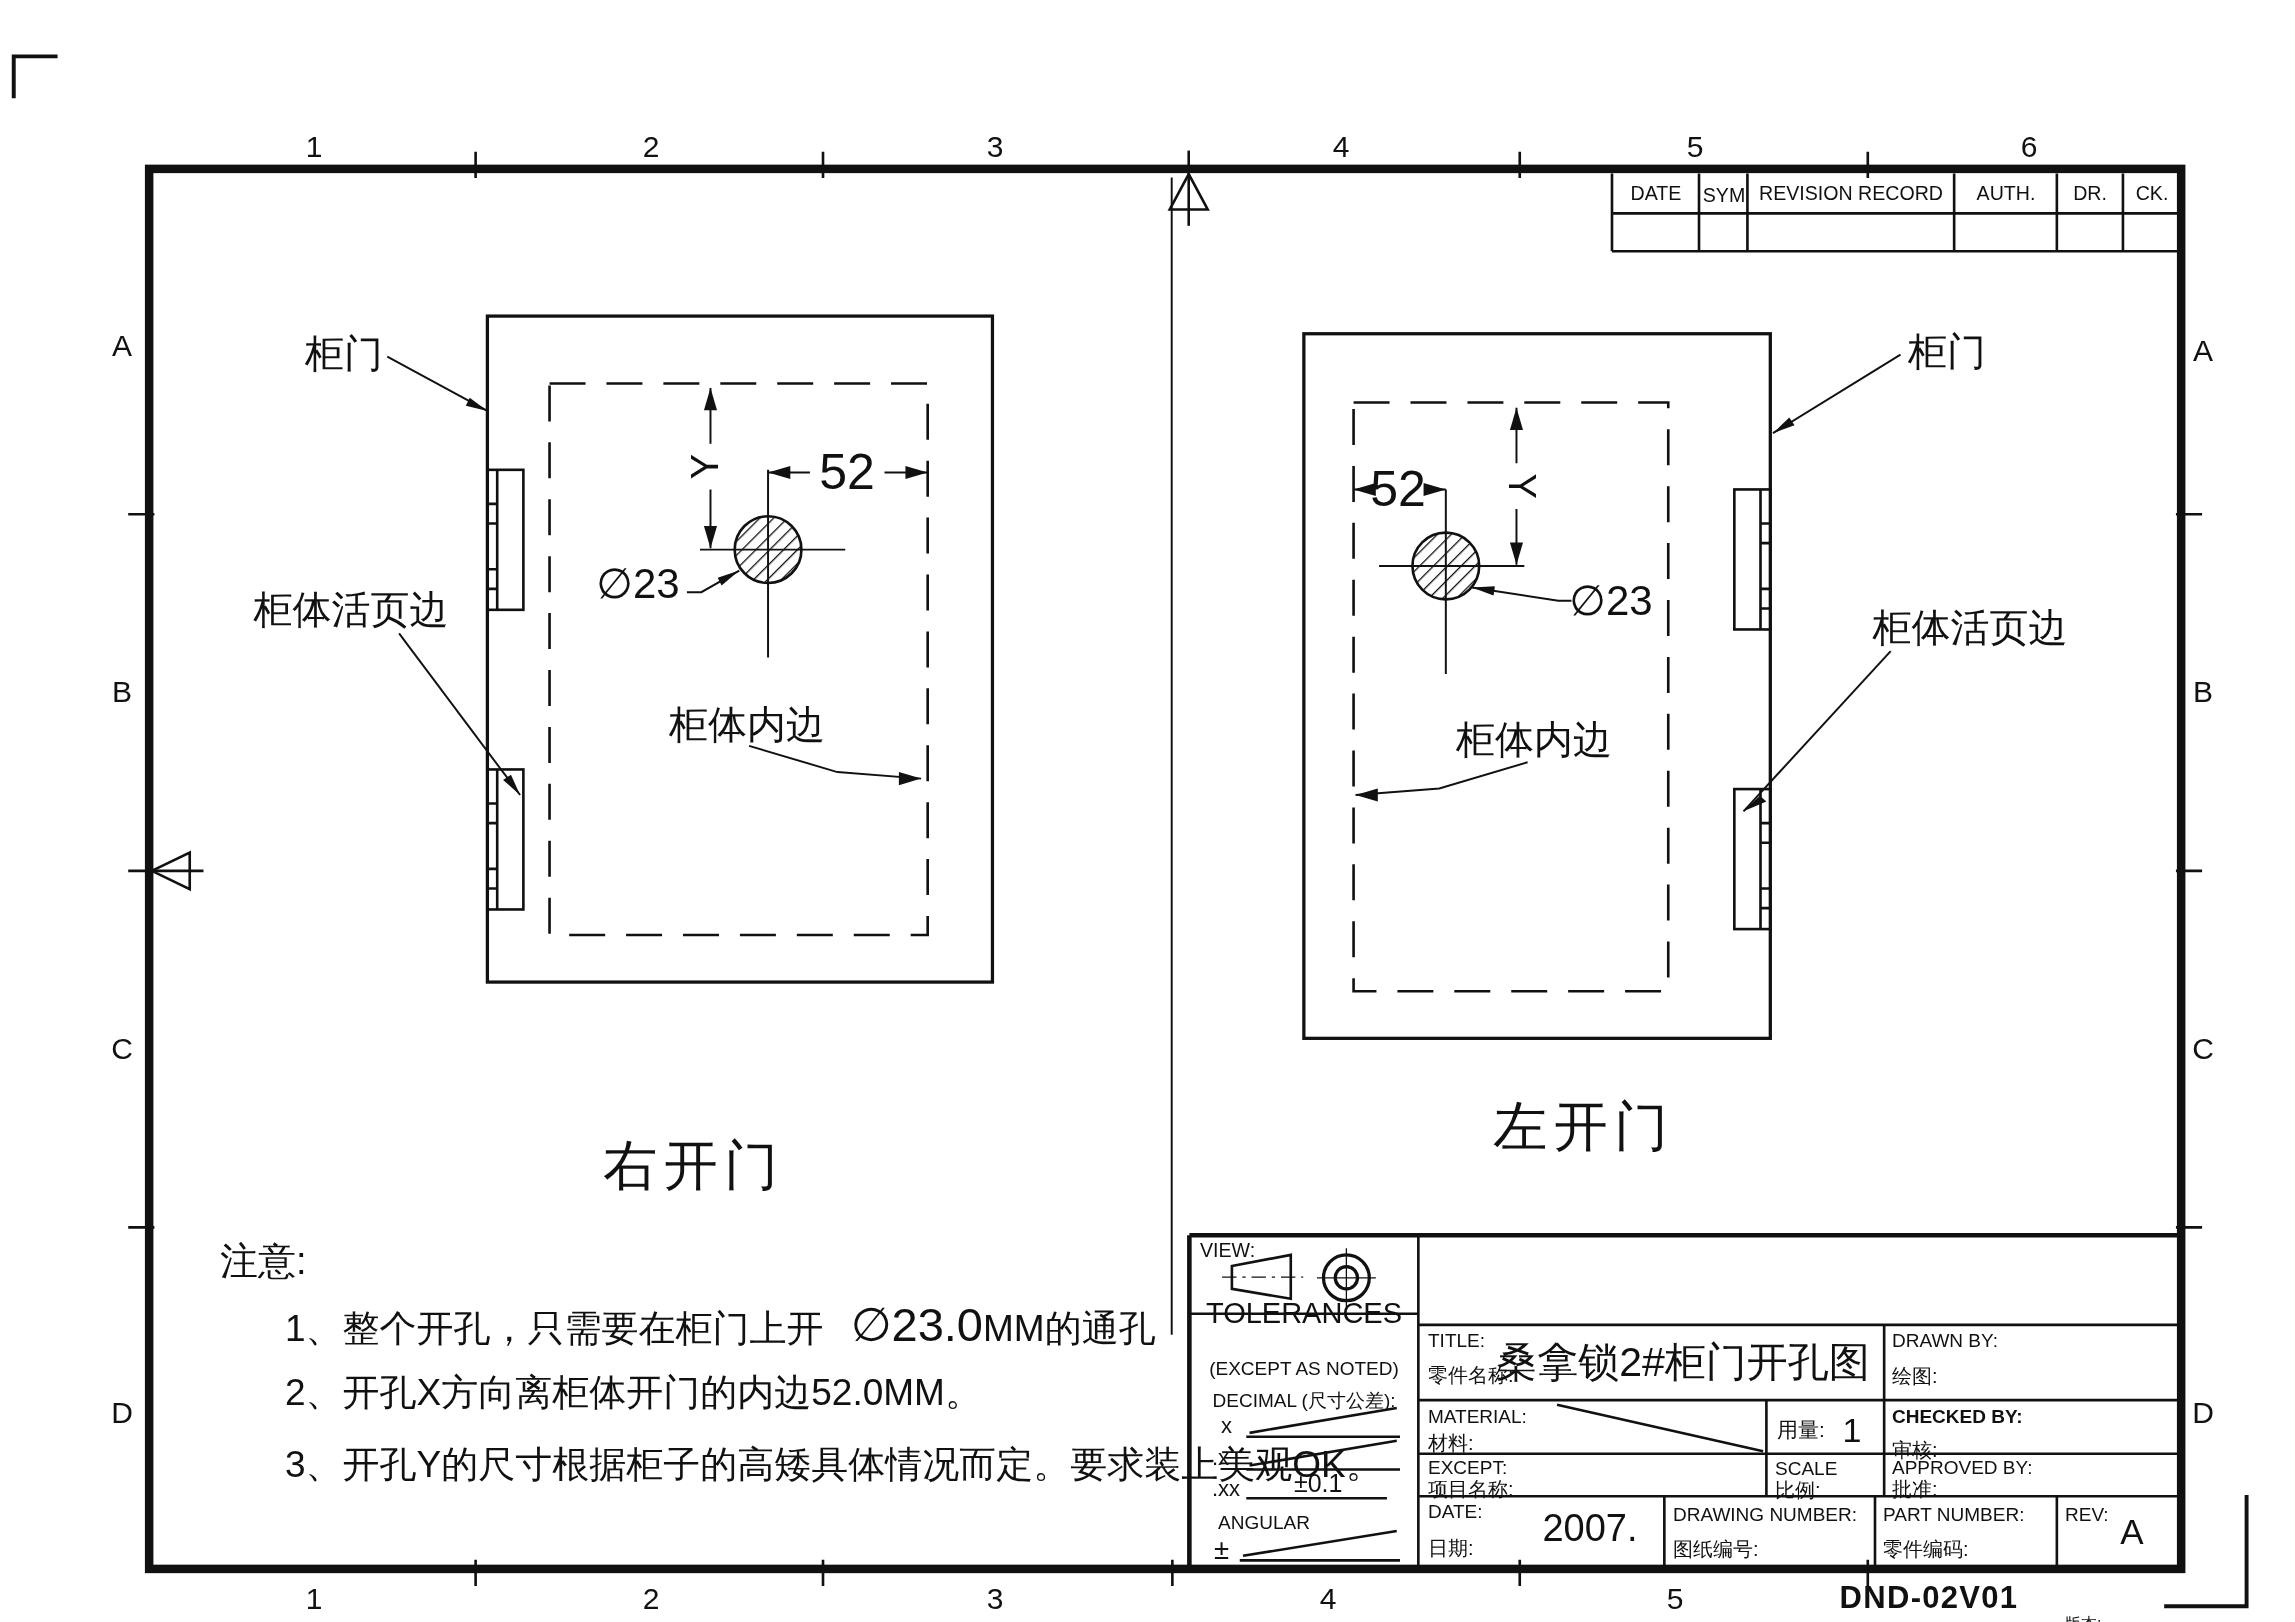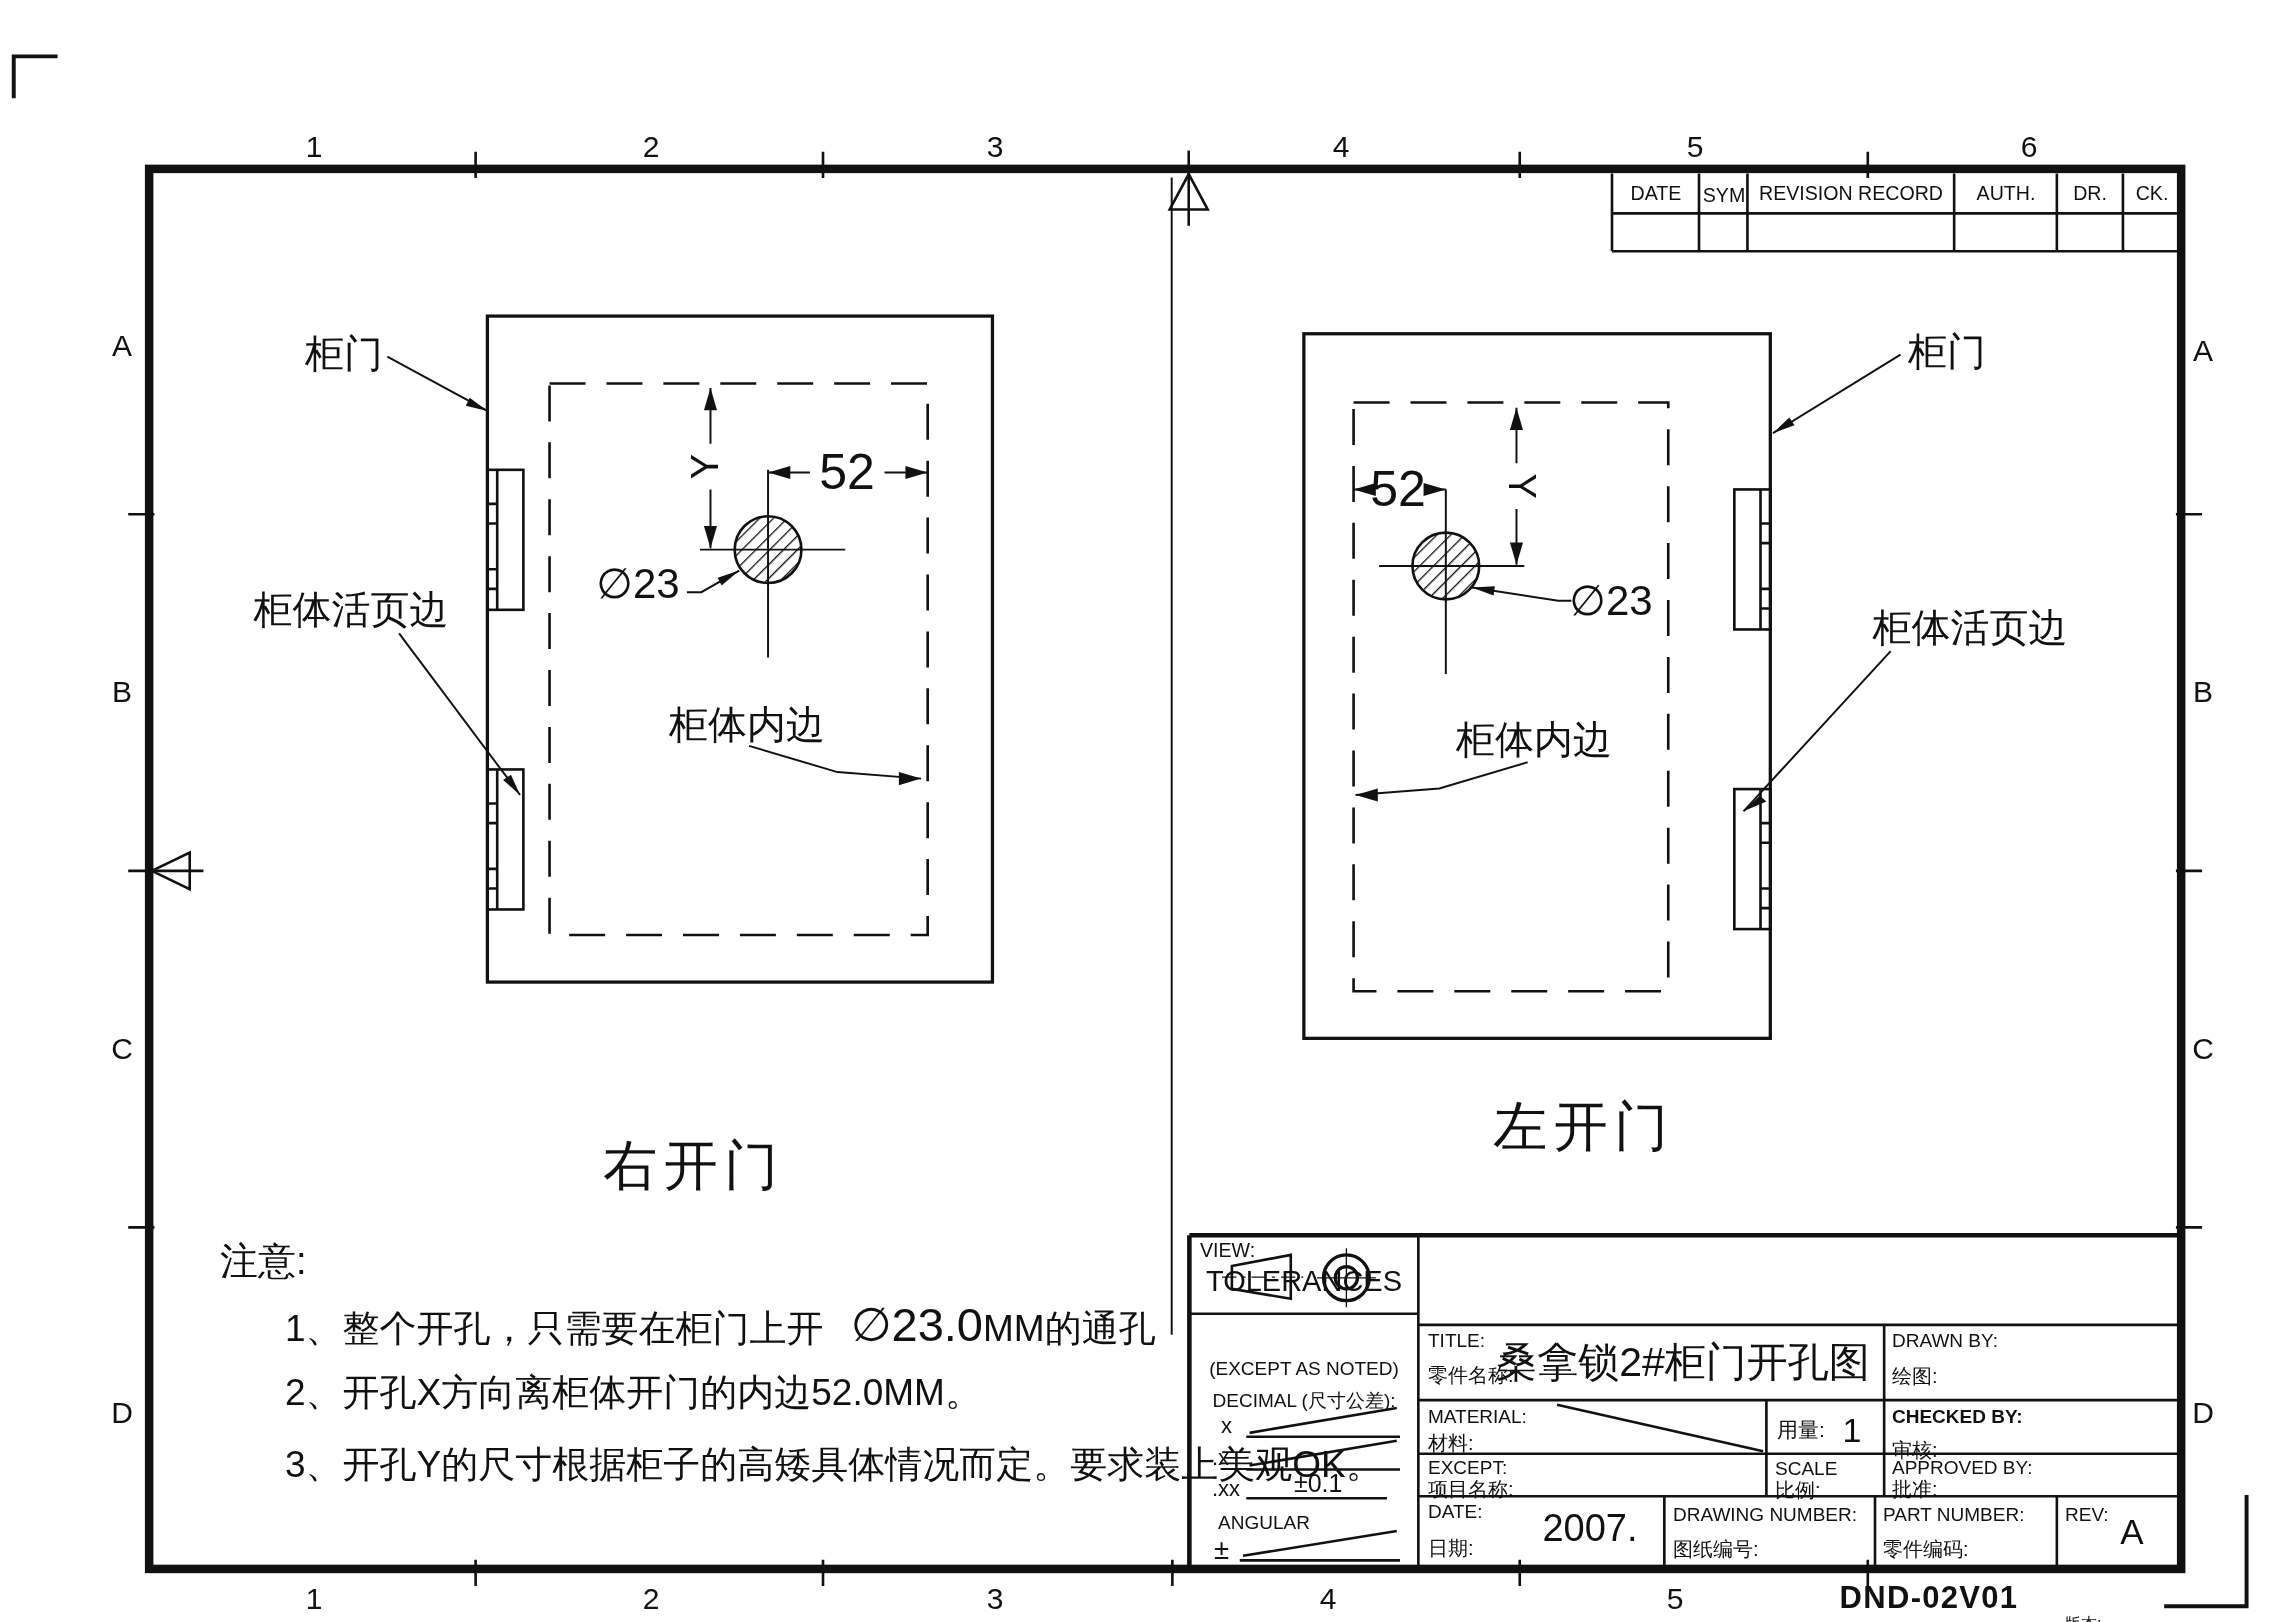--- a/index.html
+++ b/index.html
@@ -220,21 +220,21 @@
     <span style="font-size:37px;">1、</span>
     <span style="font-size:37px;">整个开孔，只需要在柜门上开</span>
     <span style="font-size:47px;margin-left:27px;">∅23.0</span>
     <span style="font-size:37px;">MM的通孔</span>
   </div>
   <div class="tl" style="left:285px;top:1374px;font-size:37px;">2、开孔X方向离柜体开门的内边52.0MM。</div>
   <div class="tl" style="left:285px;top:1446px;font-size:37px;">3、开孔Y的尺寸根据柜子的高矮具体情况而定。要求装上美观OK。</div>
 
   <div class="tl" style="left:1200px;top:1241px;font-size:19.6px;">VIEW:</div>
 
-  <div class="t" style="left:1304px;top:1281px;font-size:29px;">TOLERANCES</div>
+  <div class="t" style="left:1304px;top:1313px;font-size:29px;">TOLERANCES</div>
   <div class="t" style="left:1304px;top:1368px;font-size:19px;">(EXCEPT AS NOTED)</div>
   <div class="t" style="left:1304px;top:1400px;font-size:19px;">DECIMAL (尺寸公差):</div>
   <div class="tl" style="left:1221px;top:1415px;font-size:22px;">x</div>
   <div class="tl" style="left:1212px;top:1447px;font-size:22px;">.x</div>
   <div class="tl" style="left:1212px;top:1478px;font-size:22px;">.xx</div>
   <div class="tl" style="left:1294px;top:1471px;font-size:25px;">±0.1</div>
   <div class="tl" style="left:1218px;top:1513px;font-size:19px;">ANGULAR</div>
   <div class="tl" style="left:1214px;top:1536px;font-size:27.5px;">±</div>
 
   <div class="tl" style="left:1428px;top:1331px;font-size:19px;">TITLE:</div>

